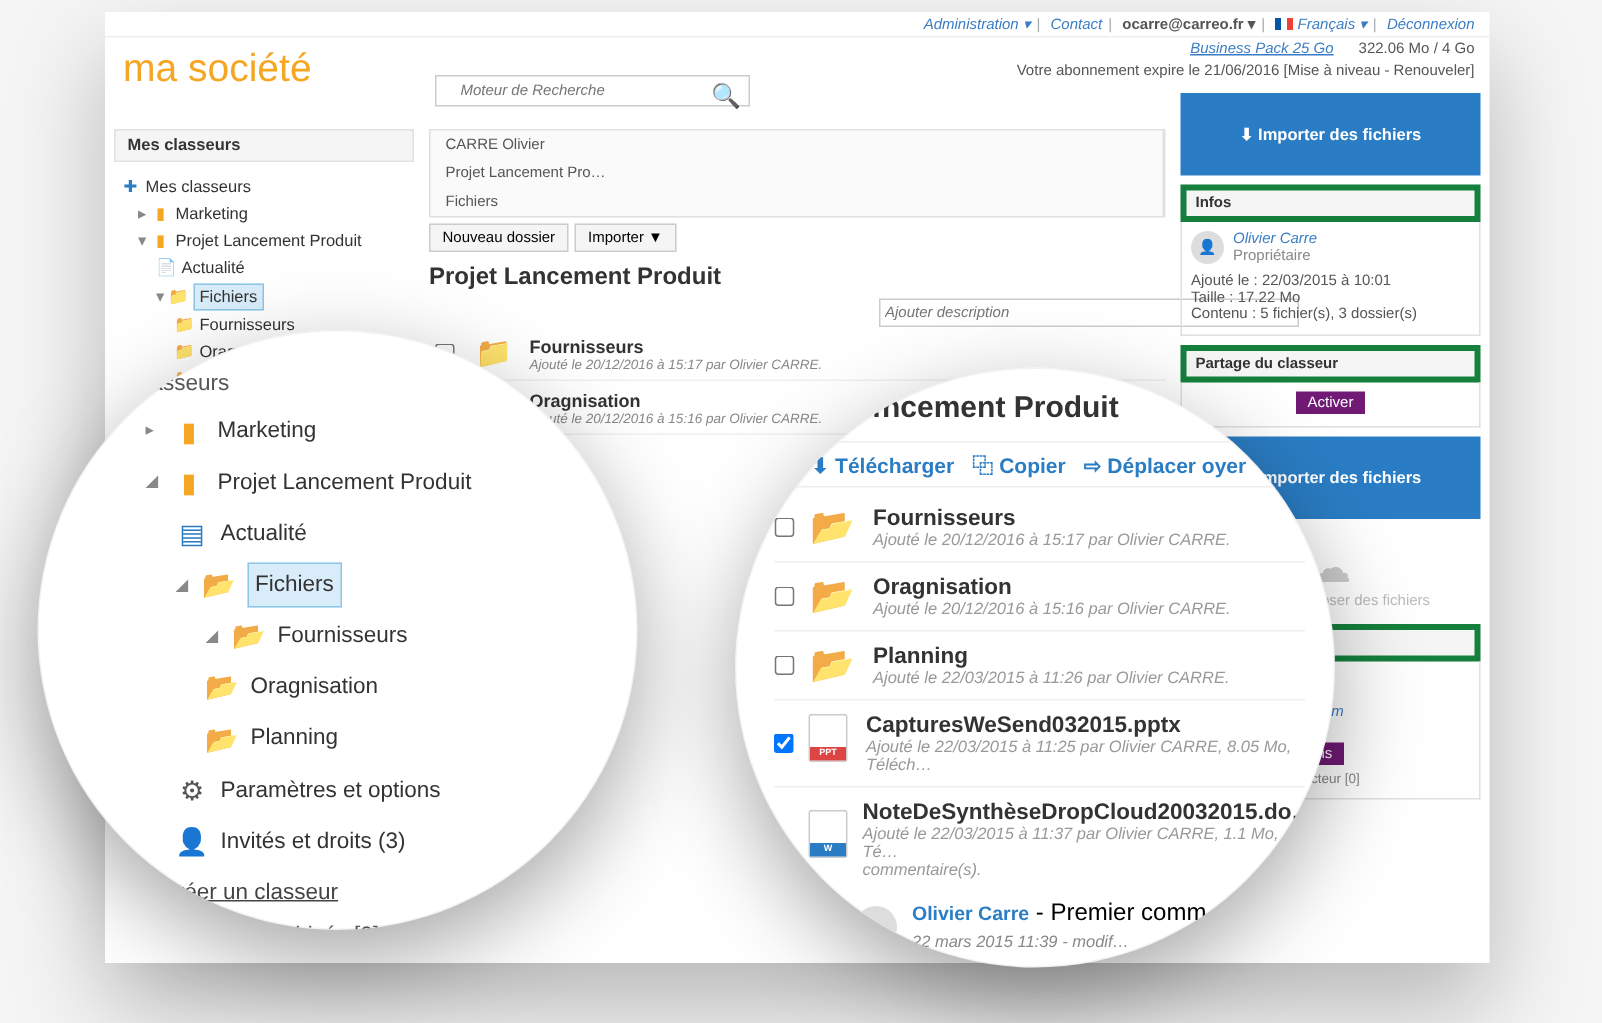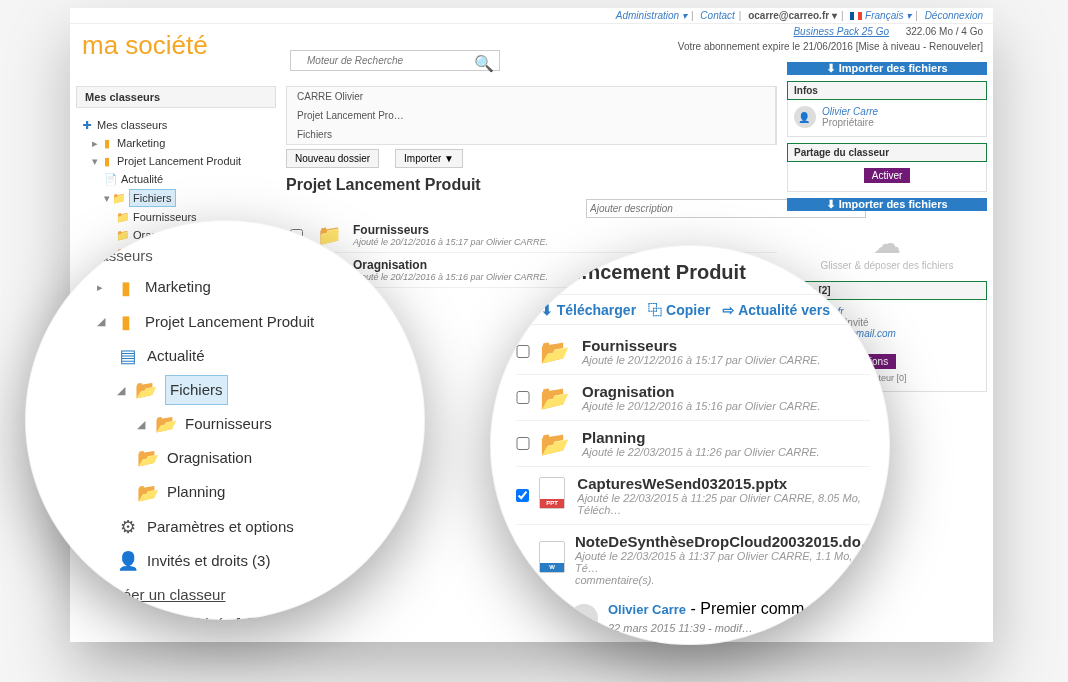--- a/index.html
+++ b/index.html
@@ -23,36 +23,36 @@
 .tree .indent2 { padding-left: 24px; }
 .tree .indent3 { padding-left: 36px; }
 .tree .ic { width: 14px; text-align: center; margin-right: 3px; }
 .tree .caret { color: #888; width: 8px; display: inline-block; }
 .tree .sel { background: #d9ecf9; border: 1px solid #8ec6e6; padding: 0 3px; }
 .blue { color: #2a7dc4; }
 .orange { color: #f5a623; }
 .center { position: absolute; top: 78px; left: 216px; right: 216px; }
 .crumb { display: flex; gap: 0; font-size: 10px; color: #555; border: 1px solid #e0e0e0; background: #fafafa; flex-direction: column; }
 .crumb span { padding: 4px 10px; border-right: 1px solid #e0e0e0; position: relative; }
-.toolbarrow { margin-top: 4px; display: flex; gap: 16px; }
+.toolbarrow { margin-top: 4px; display: flex; gap: 4px; }
 .tbtn { border: 1px solid #ccc; background: #f5f5f5; font-size: 10px; padding: 3px 8px; }
 .center h2 { font-size: 16px; font-weight: bold; color: #333; margin-top: 8px; }
 .desc { margin-top: 4px; }
 .desc input { width: 280px; margin-left: 300px; font-size: 10px; padding: 3px; color: #888; font-style: italic; border: 1px solid #ccc; }
 .listhead { display: flex; justify-content: flex-end; align-items: center; font-size: 10px; color: #666; padding: 4px; border-bottom: 1px solid #eee; border-top: 1px solid #eee; margin-top: 6px; }
 .listhead .chk { margin-right: auto; }
 .listhead select { font-size: 10px; margin-left: 4px; border: 1px solid #ccc; }
 .filerow { display: flex; align-items: center; gap: 8px; padding: 5px 4px; border-bottom: 1px solid #f0f0f0; }
 .filerow input[type=checkbox] { margin-right: 6px; }
 .filerow .fic { width: 28px; font-size: 20px; }
 .filerow .txt .name { font-weight: bold; font-size: 12px; color: #333; }
 .filerow .txt .meta { font-size: 9px; color: #888; font-style: italic; }
 .right { position: absolute; top: 54px; right: 6px; width: 200px; font-size: 10px; }
-.bigbtn { background: #2a7dc4; color: #fff; padding: 0 6px; text-align: center; font-size: 11px; font-weight: bold; margin-bottom: 6px; }
-.panel h5 { background: #f5f5f5; border: 1px solid #15803d; padding: 3px 6px; font-weight: bold; font-size: 10px; color: #333; }
+.bigbtn { background: #2a7dc4; color: #fff; padding: 21px 6px; text-align: center; font-size: 11px; font-weight: bold; margin-bottom: 6px; }
+.panel h5 { background: #f5f5f5; border: 4px solid #15803d; padding: 3px 6px; font-weight: bold; font-size: 10px; color: #333; }
 .panel .body { padding: 6px 6px 8px 6px; border: 1px solid #e0e0e0; border-top: none; margin-bottom: 6px; }
 .owner { display: flex; gap: 6px; align-items: center; }
 .avatar { width: 22px; height: 22px; border-radius: 50%; background: #ddd; display: flex; align-items: center; justify-content: center; color: #999; }
 .smallbtn { background: #701a75; color: #fff; padding: 2px 8px; font-size: 10px; display: inline-block; }
 .dropzone { text-align: center; color: #bbb; font-size: 10px; padding: 10px 0; }
 .dropzone .cloud { font-size: 28px; color: #ccc; }
 
 
 .magnifier { position: absolute; border-radius: 50%; background: #fff; box-shadow: 0 20px 60px rgba(0,0,0,0.35), inset 0 0 0 1px rgba(0,0,0,0.05); overflow: hidden; }
 .mag1 { left: 25px; top: 220px; width: 400px; height: 400px; }
@@ -188,20 +188,25 @@
 
   <div class="right">
     <div class="bigbtn"><span>⬇</span> <span>Importer des fichiers</span></div>
     <div class="panel">
       <h5>Infos</h5>
       <div class="body">
         <div class="owner">
           <div class="avatar">👤</div>
           <div><a>Olivier Carre</a><br><span style="color:#888">Propriétaire</span></div>
         </div>
+        <div style="margin-top:6px;color:#555">
+          <div>Ajouté le : 22/03/2015 à 10:01</div>
+          <div>Taille : 17.22 Mo</div>
+          <div>Contenu : 5 fichier(s), 3 dossier(s)</div>
+        </div>
       </div>
     </div>
     <div class="panel">
       <h5>Partage du classeur</h5>
       <div class="body" style="text-align:center"><span class="smallbtn">Activer</span></div>
     </div>
     <div class="bigbtn"><span>⬇</span> <span>Importer des fichiers</span></div>
     <div class="dropzone">
       <div class="cloud">☁</div>
       <div>Glisser &amp; déposer des fichiers</div>
@@ -282,21 +287,21 @@
       <div class="ab">
           <span>⬇</span>
           <span>Télécharger</span>
         </div>
       <div class="ab">
           <span>⿻</span>
           <span>Copier</span>
         </div>
       <div class="ab">
           <span>⇨</span>
-          <span>Actualité vers</span>
+          <span>Déplacer oyer</span>
         </div>
     </div>
 
     <div class="frow">
       <input type="checkbox" class="chk" style="">
       <span class="fic blue">📂</span>
       <div class="txt">
           <div class="name">Fournisseurs</div>
           <div class="meta">Ajouté le 20/12/2016 à 15:17 par Olivier CARRE.</div>
         </div>

